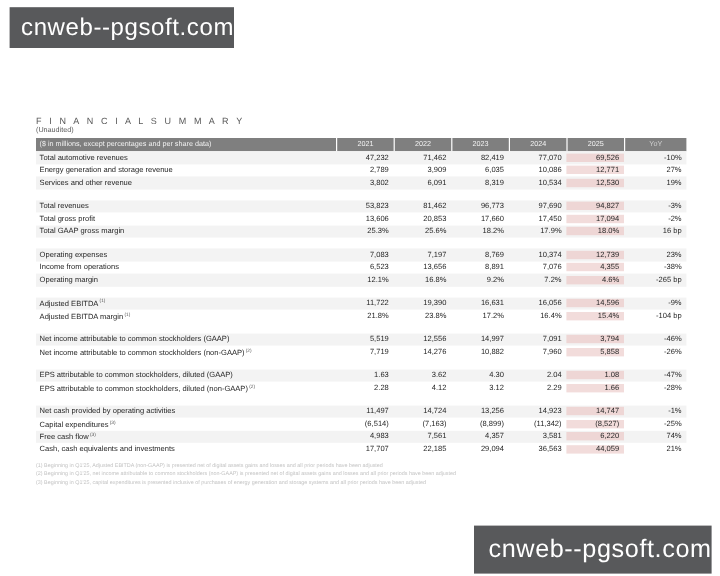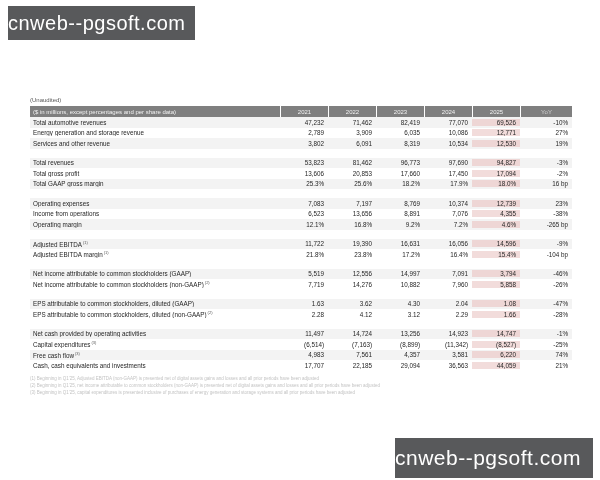--- a/index.html
+++ b/index.html
@@ -7,21 +7,21 @@
     width: 600px; height: 480px;
     background: #ffffff;
     overflow: hidden;
     font-family: "Liberation Sans", sans-serif;
     position: relative;
   }
   .watermark {
     position: absolute;
     background: #58595b;
     color: #ffffff;
-    display: flex; align-items: center; justify-content: flex-start;
+    display: flex; align-items: center; justify-content: flex-end;
     font-size: 20px;
     letter-spacing: 0.5px;
     z-index: 10;
   }
   .wm-top-left  { left: 8px;  top: 6px;   width: 187px; height: 34px; }
   .wm-bot-right { left: 395px; top: 438px; width: 198px; height: 40px; font-size: 21px; }
 
   .doc { position: absolute; left: 30px; top: 96px; width: 542px; }
 
   .doc-title {
@@ -59,20 +59,21 @@
   .footnote { font-size: 4.5px; color: #c3c3c3; line-height: 7px; white-space: nowrap; overflow: hidden; }
 </style>
 </head>
 <body>
 
 <div class="watermark wm-top-left">
   <span>cnweb--pgsoft.com</span>
 </div>
 
 <div class="doc">
+  <div class="doc-title">F I N A N C I A L   S U M M A R Y</div>
   <div class="doc-subtitle">(Unaudited)</div>
 
   <div class="fin-table">
     <div class="thead">
       <div class="c-label">($ in millions, except percentages and per share data)</div>
       <div class="c-year">2021</div>
       <div class="c-year">2022</div>
       <div class="c-year">2023</div>
       <div class="c-year">2024</div>
       <div class="c-year">2025</div>

